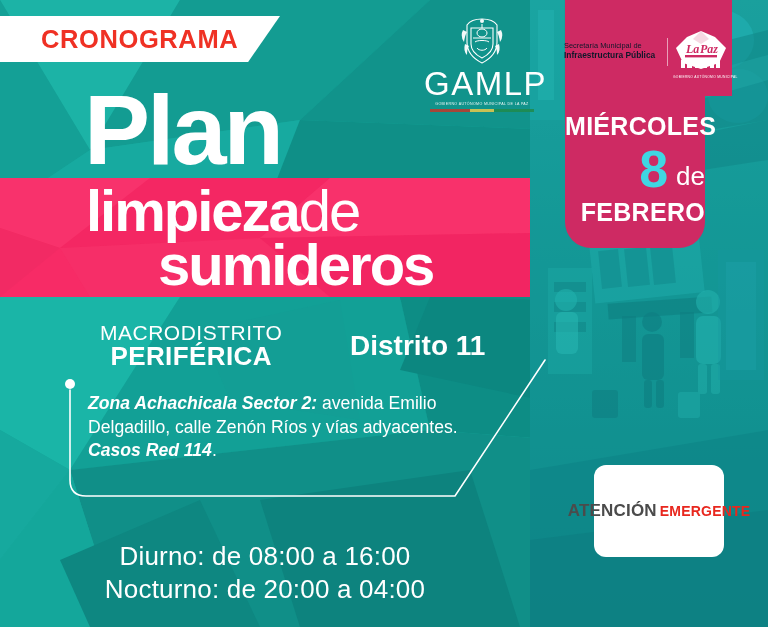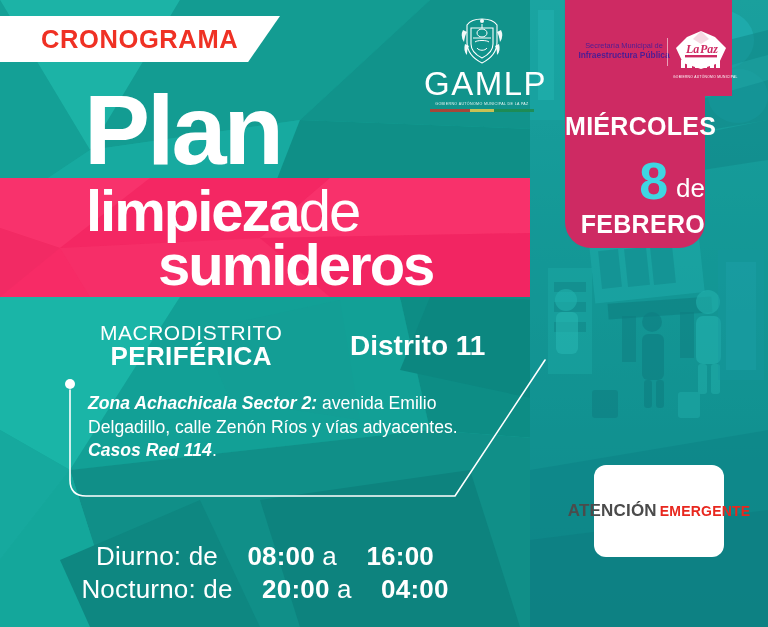--- a/index.html
+++ b/index.html
@@ -80,24 +80,24 @@
 
   
   .pink-header {
     position: absolute;
     left: 565px; top: 0;
     width: 167px; height: 96px;
     background: #ce2a63;
   }
   .secretaria-block {
     position: absolute;
-    left: 578px; top: 41px;
+    left: 564px; top: 41px;
     width: 92px;
-    text-align: center;
-    color: #4c1d95;
+    text-align: left;
+    color: #0f172a;
     line-height: 1.22;
   }
   .secretaria-l1 { font-size: 7.4px; }
   .secretaria-l2 { font-size: 8.4px; font-weight: bold; }
   .sec-divider {
     position: absolute;
     left: 667px; top: 38px;
     width: 1px; height: 28px;
     background: rgba(255,255,255,.55);
   }
@@ -115,21 +115,21 @@
     background: #ce2a63;
     border-bottom-left-radius: 26px;
     border-bottom-right-radius: 26px;
     color: #ffffff;
     text-align: right;
     padding-top: 18px;
   }
   .date-weekday {
     font-size: 25px; font-weight: bold; letter-spacing: .3px; line-height: 1;
   }
-  .date-mid { margin-top: 16px; line-height: 1; }
+  .date-mid { margin-top: 4px; line-height: 1; }
   .date-day {
     font-size: 52px; font-weight: bold; color: #3fd6e2;
     vertical-align: -2px;
   }
   .date-de { font-size: 26px; margin-left: 8px; }
   .date-month {
     font-size: 25px; font-weight: bold; letter-spacing: .3px;
     line-height: 1; margin-top: 5px;
   }
 
@@ -205,21 +205,21 @@
   .schedule {
     position: absolute;
     left: 0; top: 540px;
     width: 530px;
     text-align: center;
     color: #ffffff;
     font-size: 26px;
     line-height: 1.28;
     letter-spacing: .2px;
   }
-  .schedule b { font-weight: bold; margin-left: 22px; }
+  .schedule b { font-weight: normal; }
 
   
   .atencion-card {
     position: absolute;
     left: 594px; top: 465px;
     width: 130px; height: 92px;
     background: #ffffff;
     border-radius: 12px;
     display: flex;
     align-items: center;

